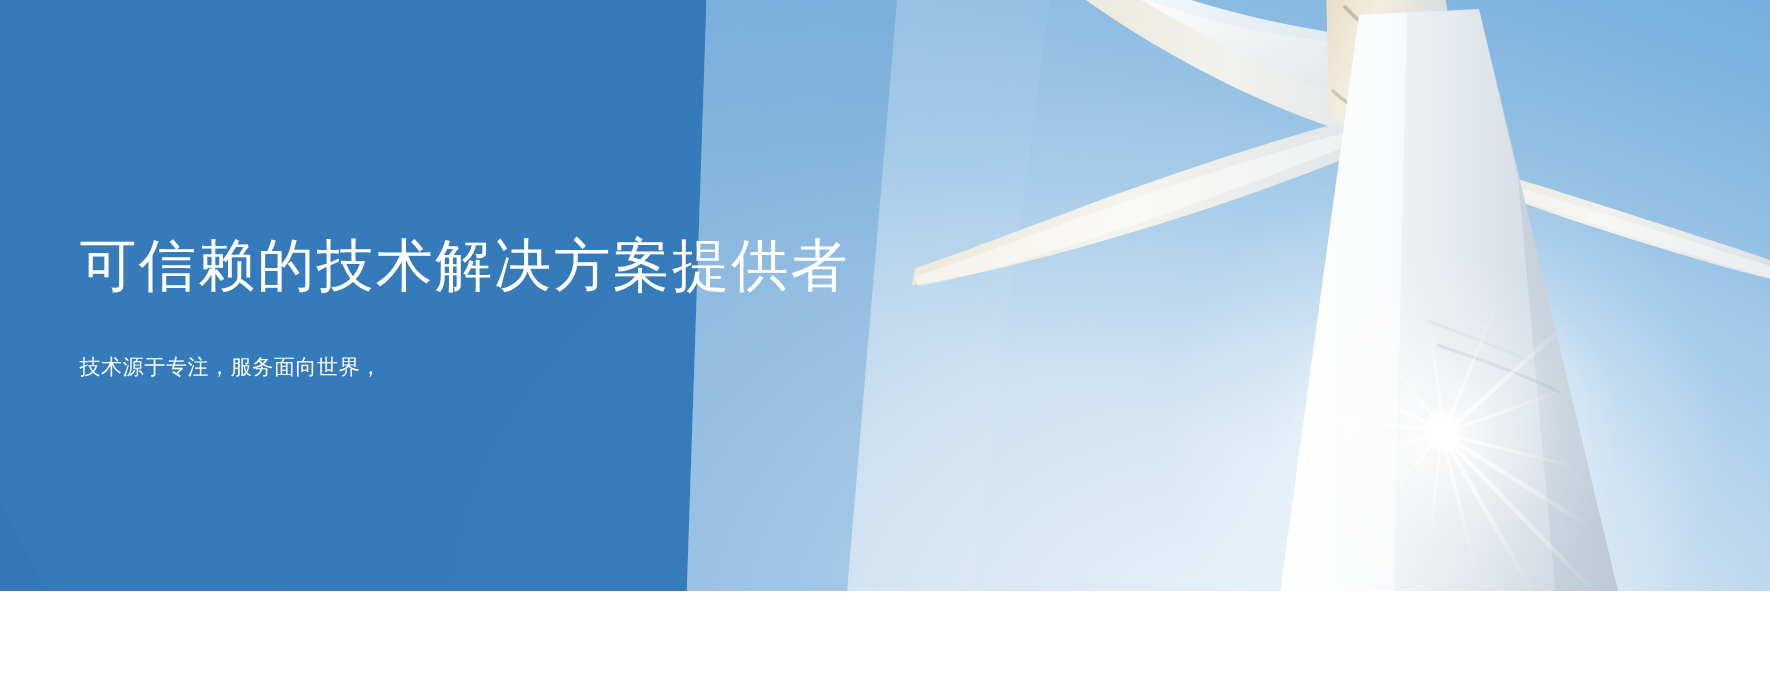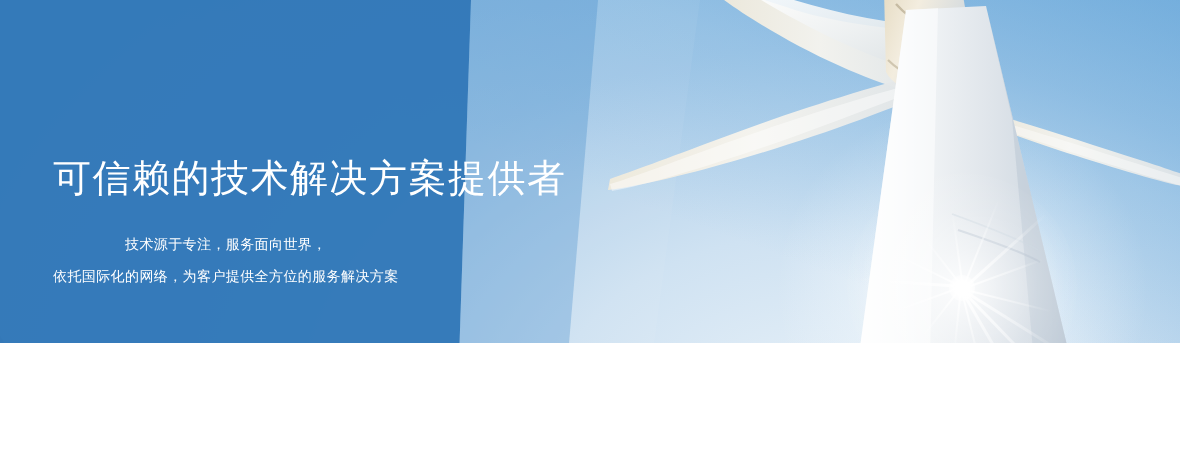--- a/index.html
+++ b/index.html
@@ -4,21 +4,21 @@
 <style>
   html, body {
     margin: 0;
     padding: 0;
     background: #ffffff;
   }
 
   #banner {
     position: relative;
     width: 1180px;
-    height: 343px;
+    height: 394px;
     overflow: hidden;
     font-family: "Liberation Sans", "DejaVu Sans", sans-serif;
     user-select: none;
   }
 
   
   .photo-layer {
     position: absolute;
     inset: 0;
   }
@@ -260,17 +260,16 @@
   <div class="overlay-main"></div>
   <div class="overlay-facet-a"></div>
   <div class="overlay-facet-c"></div>
   <div class="overlay-facet-b"></div>
 
   <div class="copy">
     <h1 class="headline">可信赖的技术解决方案提供者</h1>
 
     <div class="subcopy">
       <p class="subline">技术源于专注，服务面向世界，</p>
-      <p class="subline">依托国际化的网络，为客户提供全方位的服务解决方案</p>
     </div>
   </div>
 
 </div>
 
 </body></html>

